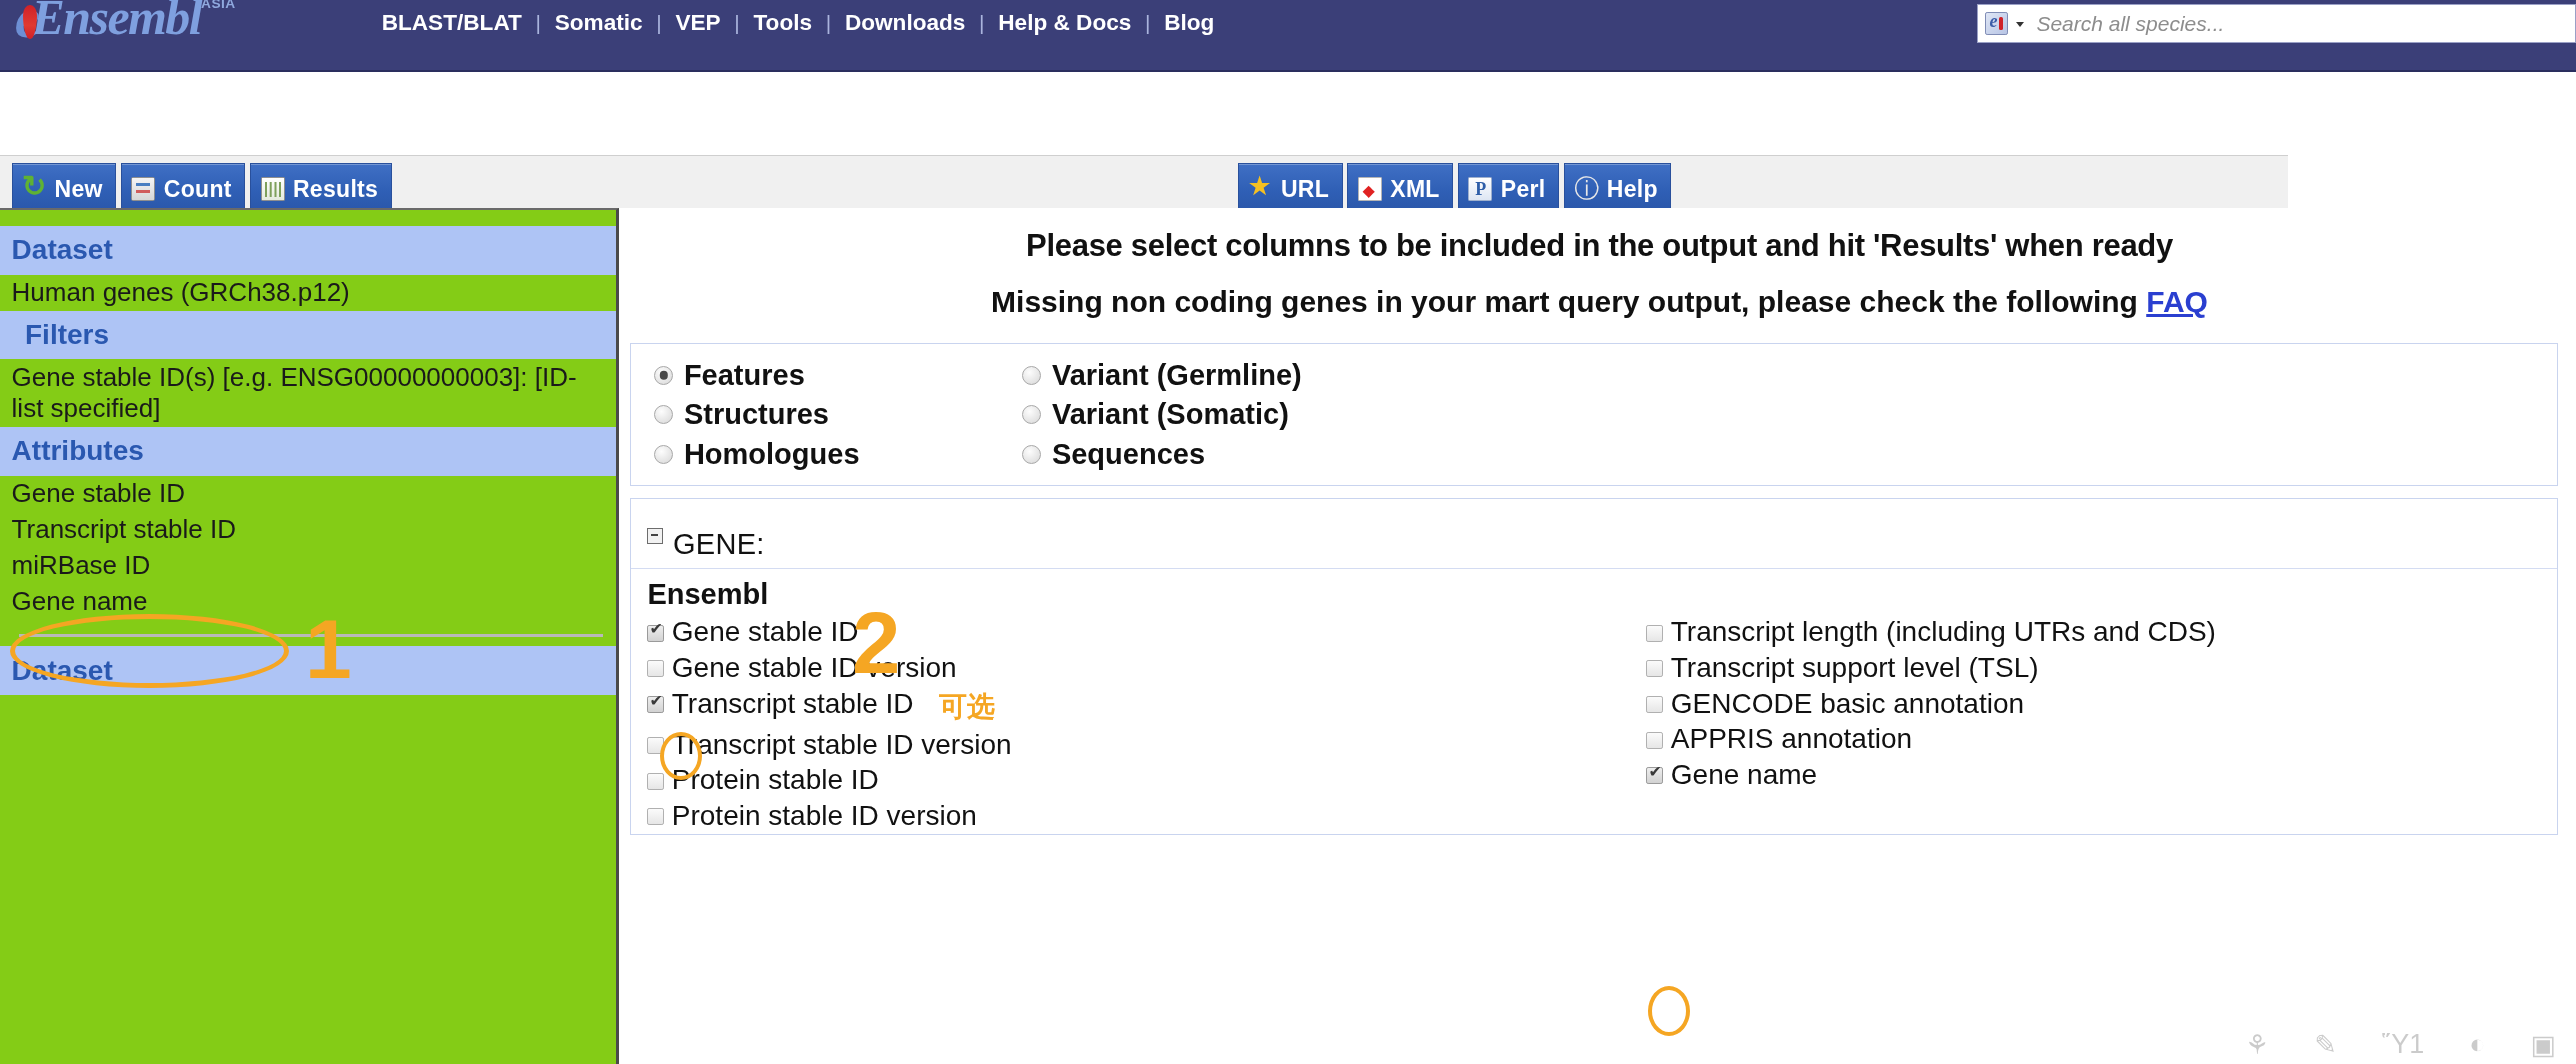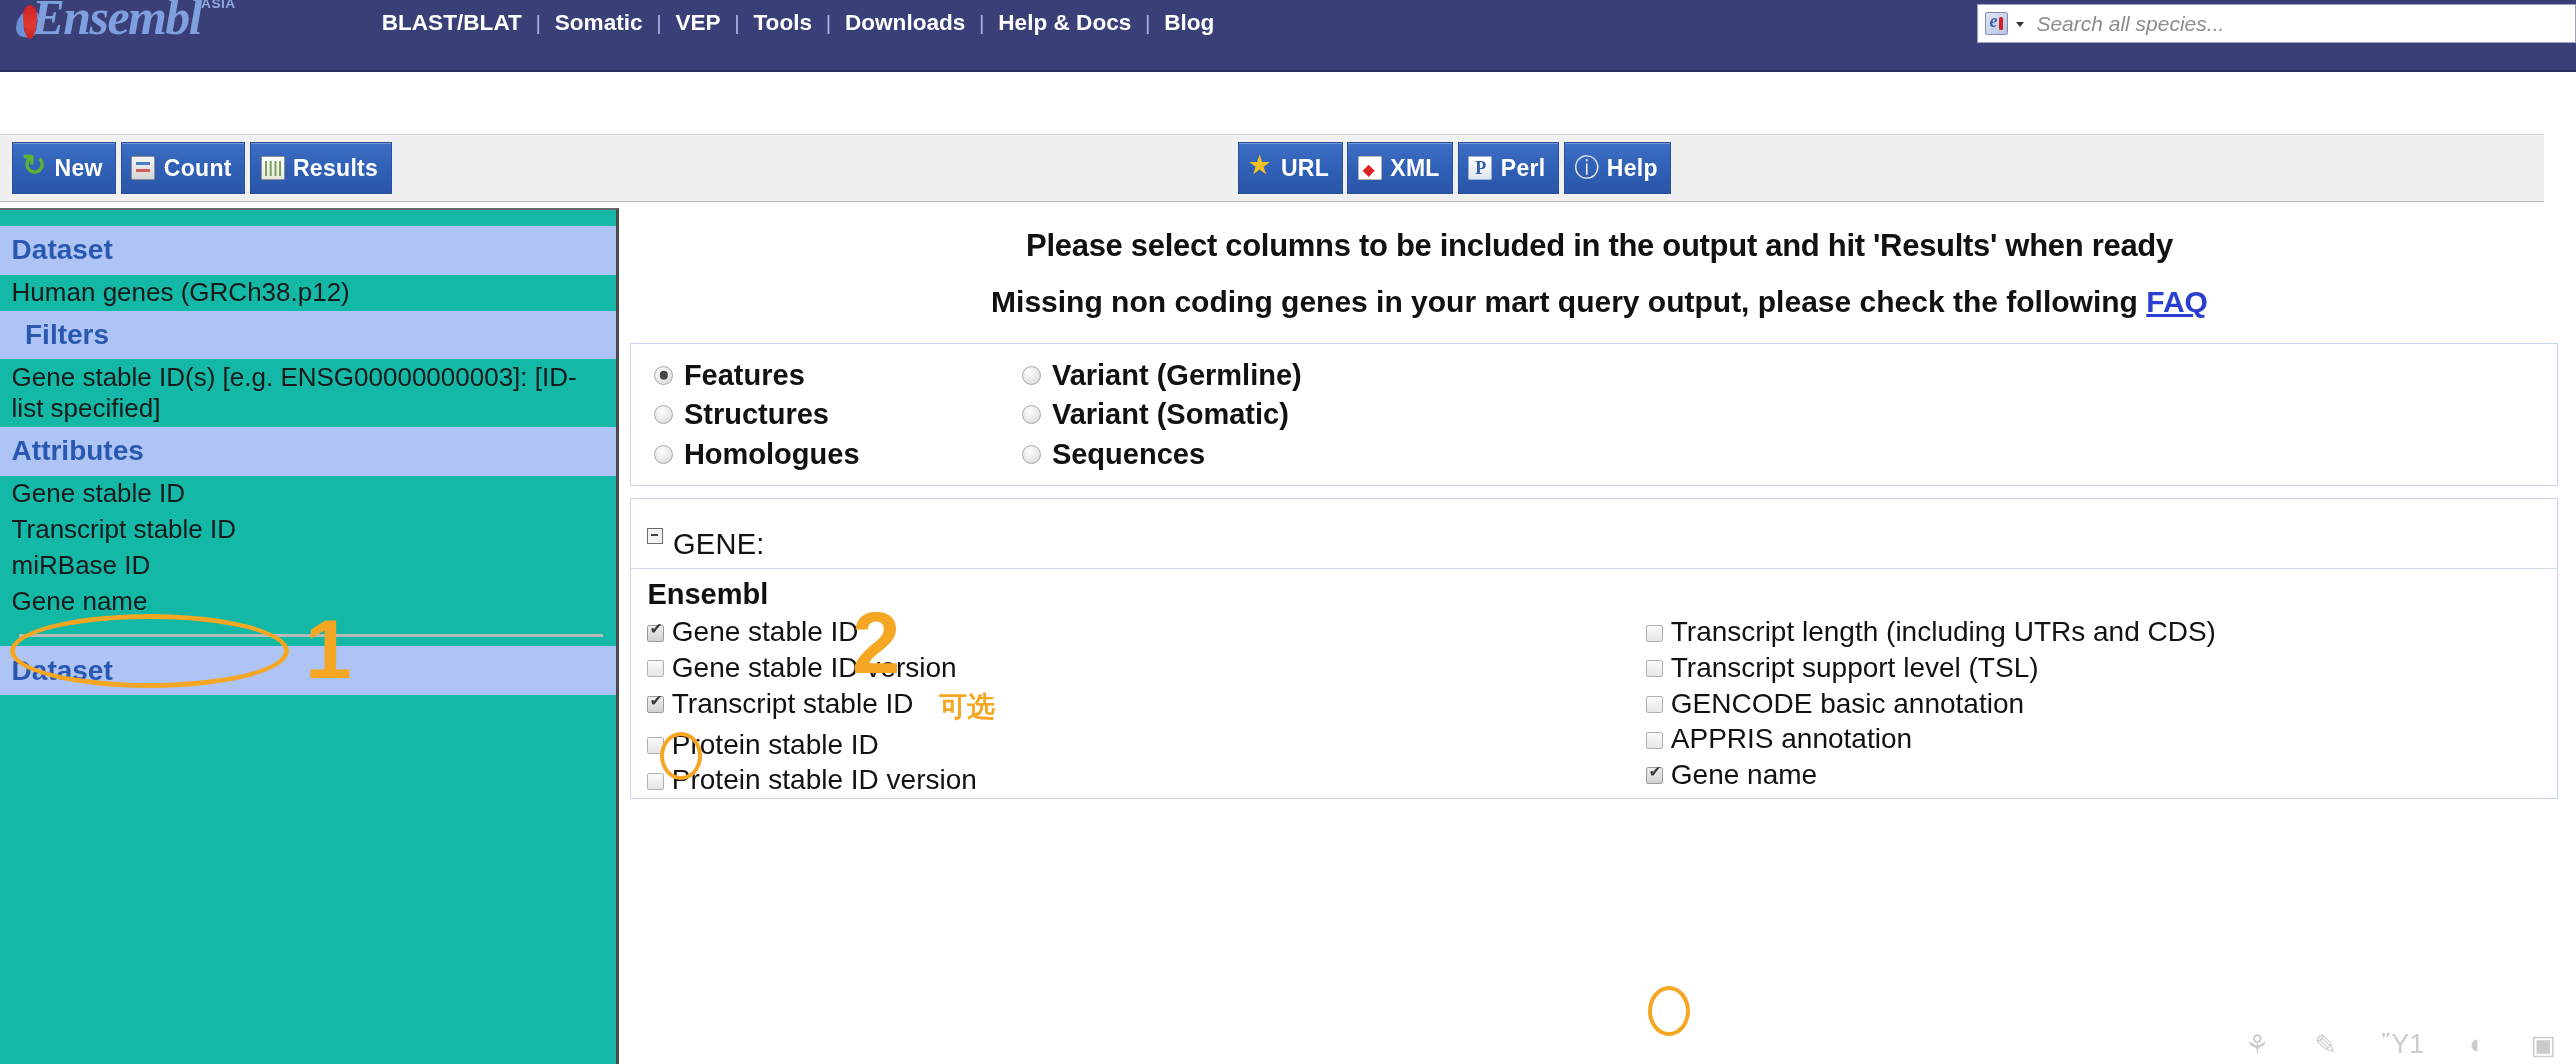--- a/index.html
+++ b/index.html
@@ -137,22 +137,22 @@
     margin-left: 12.6px;
     font-size: 21px;
     font-style: italic;
     color: #8d8d8d;
     font-family: "Liberation Sans", sans-serif;
   }
 
   
   .toolbar {
     position: absolute;
-    left: 0; top: 134px;
-    width: 2544px; height: 68px;
+    left: 0; top: 155px;
+    width: 2288px; height: 68px;
     background: #f0f0f0;
     border-top: 1.6px solid #cfcfcf;
     border-bottom: 1.6px solid #b8b8b8;
   }
   .tb-group { position: absolute; top: 7.4px; display: flex; gap: 4.7px; }
   .tb-left { left: 11.6px; }
   .tb-right { left: 1238px; border-radius: 16px; }
 
   .tbbtn {
     height: 52px;
@@ -235,21 +235,21 @@
     left: 0; top: 208px;
     width: 2576px; height: 857px;
     background: #ffffff;
   }
 
   
   .sidebar {
     position: absolute;
     left: 0; top: 0;
     width: 619px; height: 857px;
-    background: #14b8a6;
+    background: #84cc16;
     border-top: 2.1px solid #6a6a6a;
     border-right: 3.7px solid #4a4a4a;
   }
   .side-spacer { height: 16px; }
 
   .side-head {
     background: #aec4f5;
     color: #2a58b0;
     font-size: 28px;
     font-weight: bold;
@@ -629,20 +629,24 @@
             <span class="cbbox"></span>
             <span class="cblbl">Gene stable ID version</span>
           </div>
           <div class="cbrow">
             <span class="cbbox on"></span>
             <span class="cblbl">Transcript stable ID</span>
             <span class="cn-note">可选</span>
           </div>
           <div class="cbrow">
             <span class="cbbox"></span>
+            <span class="cblbl">Transcript stable ID version</span>
+          </div>
+          <div class="cbrow">
+            <span class="cbbox"></span>
             <span class="cblbl">Protein stable ID</span>
           </div>
           <div class="cbrow">
             <span class="cbbox"></span>
             <span class="cblbl">Protein stable ID version</span>
           </div>
         </div>
 
         <div class="cbcol-right">
           <div class="cbrow">

